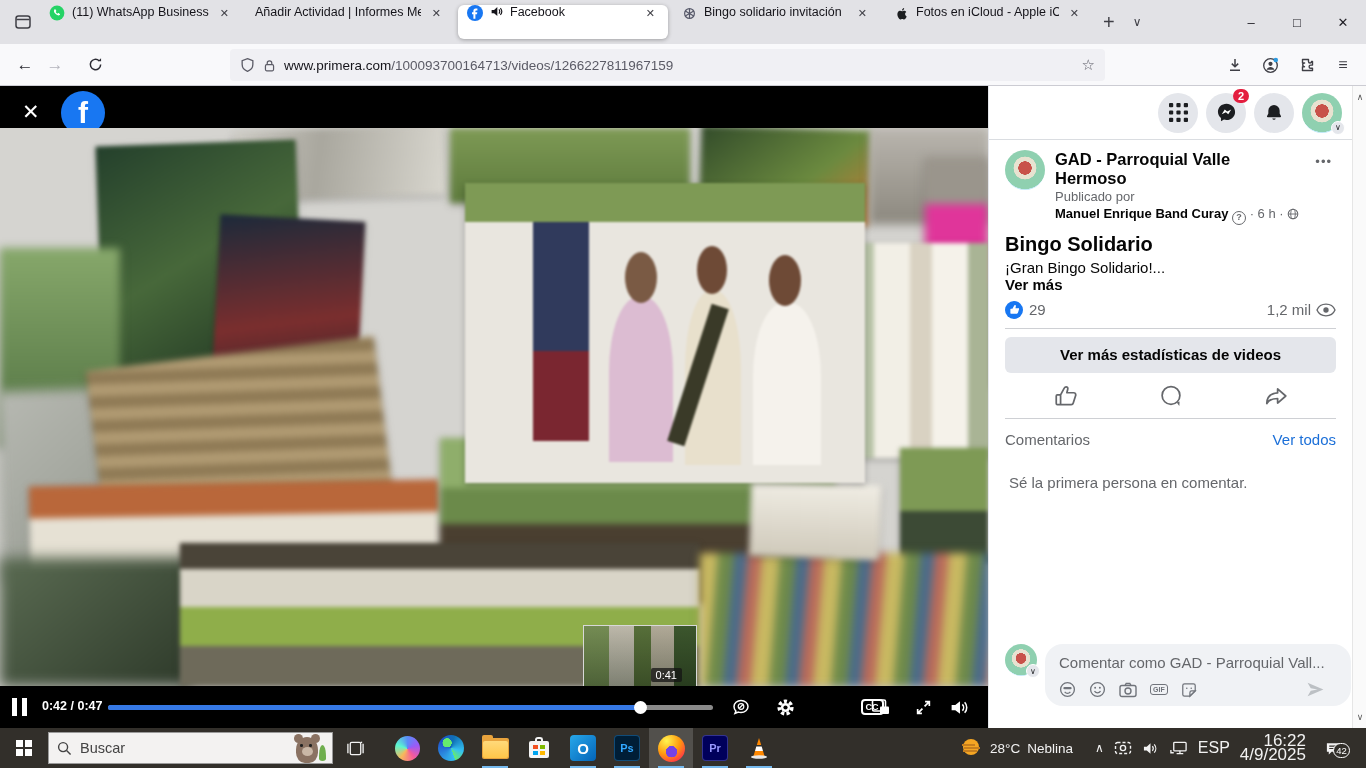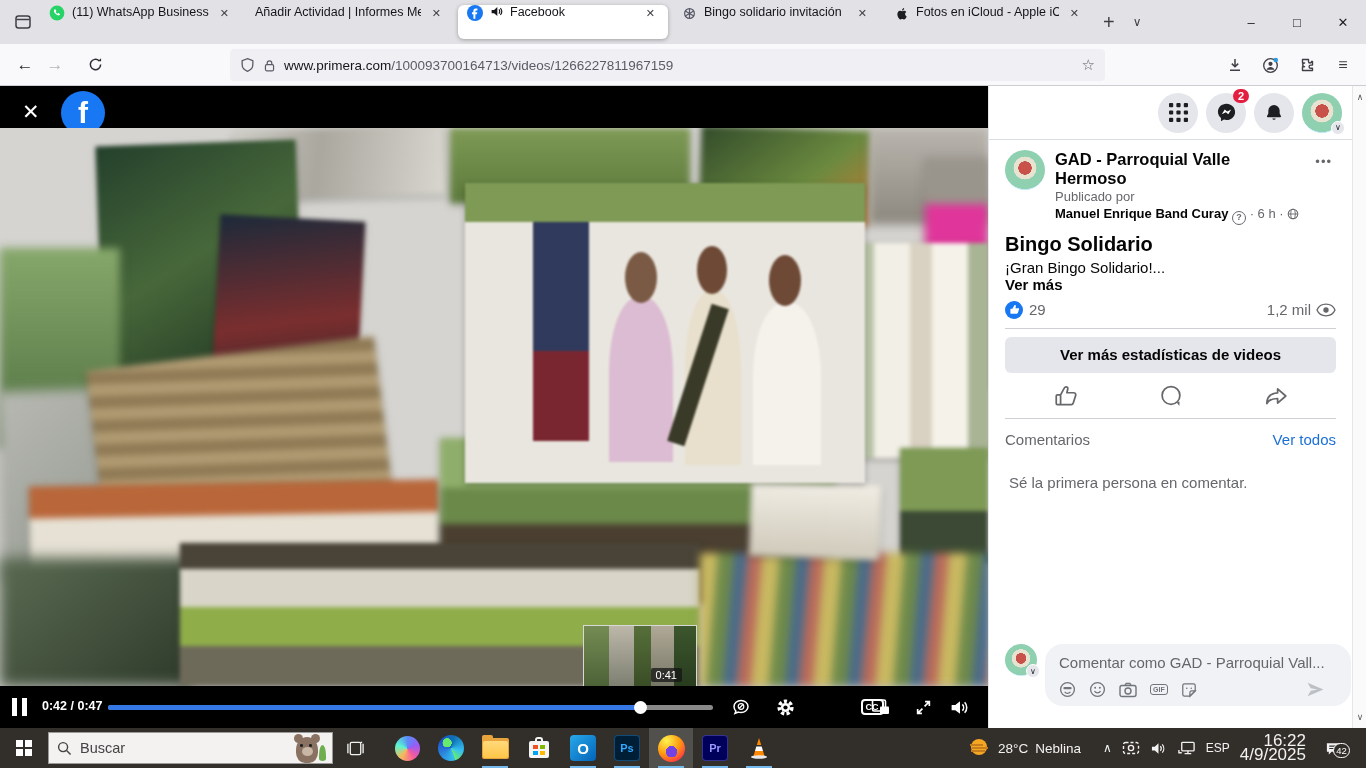--- a/index.html
+++ b/index.html
@@ -581,21 +581,21 @@
           <path d="M11 5.5a4 4 0 0 1 0 5M13 3.5a7 7 0 0 1 0 9" fill="none" stroke="#f2f2f2" stroke-width="1.3"></path>
         </svg>
     </span>
     <span class="trayicn">
       <svg width="19" height="16" viewBox="0 0 20 16">
           <rect x="5" y="2" width="13" height="9" rx="1" fill="none" stroke="#f2f2f2" stroke-width="1.4"></rect>
           <path d="M8 14h7M11.5 11v3" stroke="#f2f2f2" stroke-width="1.4"></path>
           <path d="M2 10v3h3" fill="none" stroke="#f2f2f2" stroke-width="1.4"></path>
         </svg>
     </span>
-    <span style="font-size:12px">ESP</span>
+    <span style="font-size:16px">ESP</span>
     <div id="clockBox">
       <div>16:22</div>
       <div>4/9/2025</div>
     </div>
     <div id="notif">
       <svg width="17" height="17" viewBox="0 0 18 18">
           <path d="M2 3.5h14v9H7l-3 2.8v-2.8H2z" fill="#f2f2f2"></path>
           <path d="M4.5 6.5h9M4.5 9h6" stroke="#322f2a" stroke-width="1.2"></path>
         </svg>
       <span id="notifBadge">42</span>

